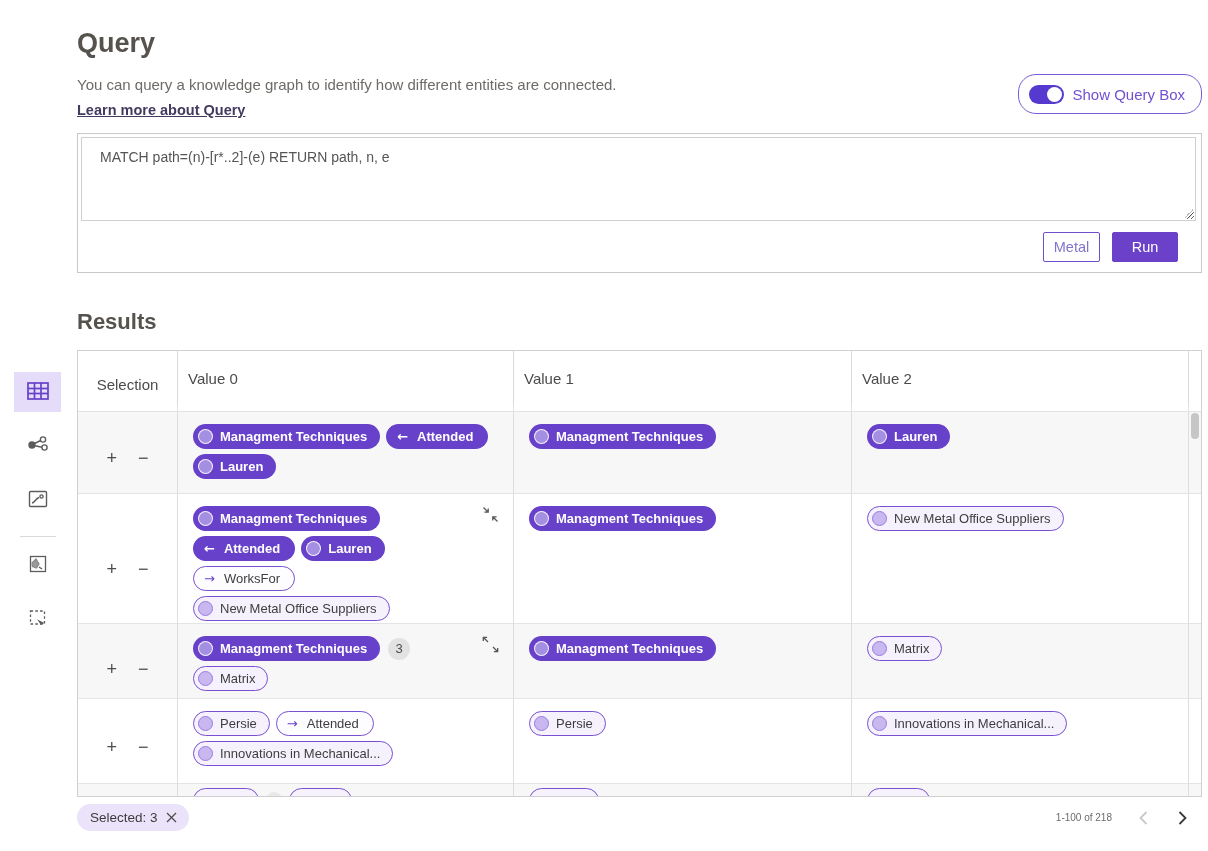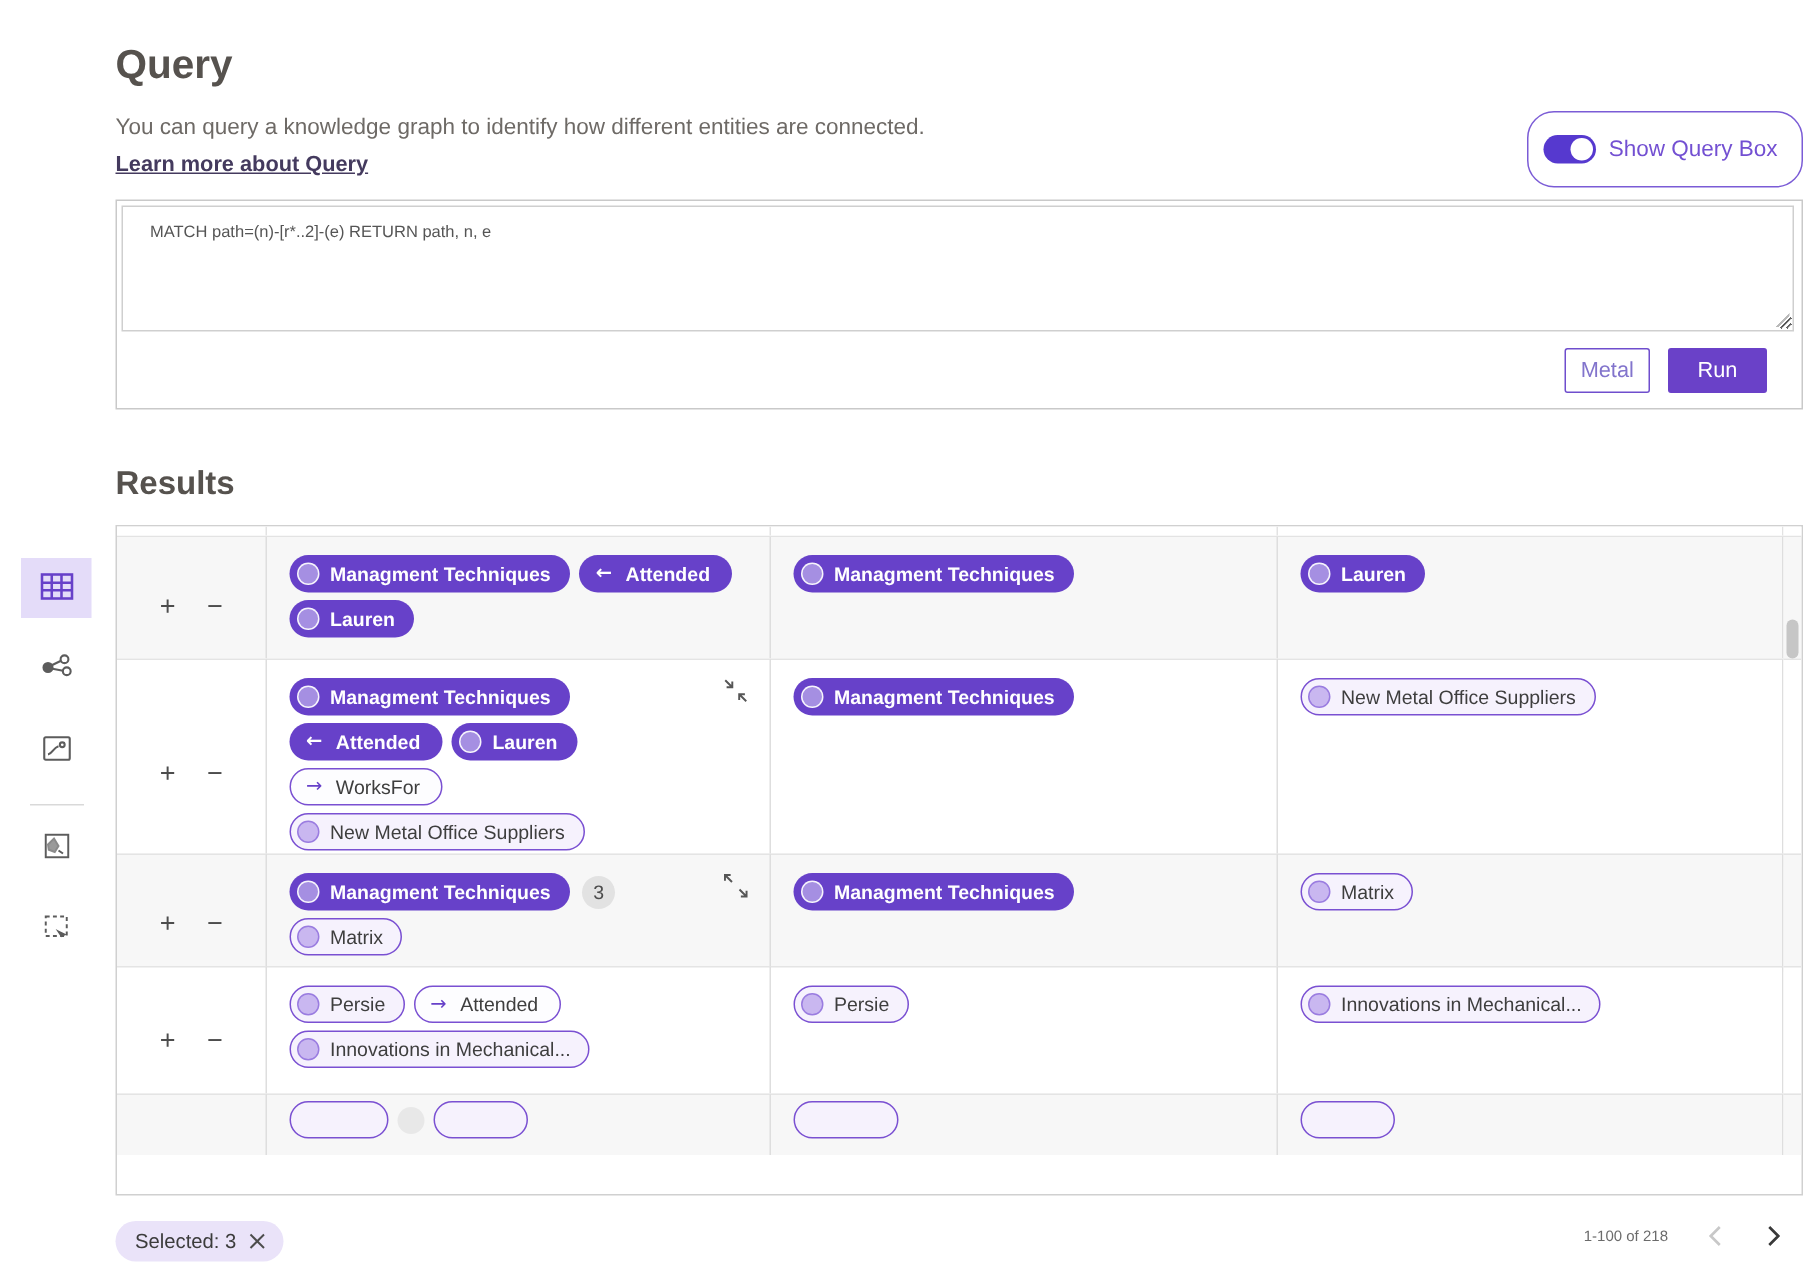--- a/index.html
+++ b/index.html
@@ -9,34 +9,34 @@
     font-family:"Liberation Sans","DejaVu Sans",sans-serif; color:#56524e;
   }
   .content { position:absolute; left:77px; top:0; width:1125px; }
 
   
   .page-title { font-size:27px; font-weight:bold; color:#56524e; margin-top:28px; }
   .header-row { position:relative; margin-top:17px; }
   .page-desc { font-size:15px; color:#6e6a66; }
   .learn-more { display:inline-block; margin-top:9px; font-size:14.5px; font-weight:bold; color:#443a5e; text-decoration:underline; }
   .toggle-pill {
-    position:absolute; right:0; top:-2px; height:51px; padding:0 16px 0 10px;
+    position:absolute; right:0; top:-2px; height:40px; padding:0 16px 0 10px;
     border:1px solid #7b5cd6; border-radius:18px; background:#fff;
     display:flex; align-items:center; gap:8px; cursor:pointer;
   }
   .switch { position:relative; width:35px; height:19px; border-radius:10px; background:#5639cf; }
   .switch .knob { position:absolute; right:2px; top:2px; width:15px; height:15px; border-radius:50%; background:#fff; }
   .toggle-label { font-size:15px; color:#7350d2; }
 
   
   .query-panel { margin-top:14px; border:1px solid #c9c9c9; background:#fff; }
   .query-panel textarea {
     display:block; width:calc(100% - 8px); height:84px; margin:3px;
     border:1px solid #cfcfcf; resize:vertical; padding:11px 18px;
-    font-family:"Liberation Sans","DejaVu Sans",sans-serif; font-size:11px; color:#555; outline:none;
+    font-family:"Liberation Sans","DejaVu Sans",sans-serif; font-size:14px; color:#555; outline:none;
     background:
       linear-gradient(135deg, transparent 0 55%, #b9b9b9 55% 62%, transparent 62% 73%, #b9b9b9 73% 80%, transparent 80%)
       no-repeat bottom 2px right 2px / 10px 10px;
   }
   .query-actions { display:flex; justify-content:flex-end; align-items:center; gap:12px; padding:8px 23px 10px; }
   .btn { height:30px; font-size:14.5px; border-radius:2px; cursor:pointer; font-family:inherit; }
   .btn-clear { width:57px; background:#fff; border:1px solid #6f4ecd; color:#8274cc; }
   .btn-run { width:66px; background:#6a41c8; border:1px solid #6a41c8; color:#fff; }
 
   .results-title { font-size:22px; font-weight:bold; color:#56524e; margin:36px 0 15px; }
@@ -83,21 +83,21 @@
   .chip.filled .arrow { color:#fff; }
   .chip.outline .arrow { color:#6741c9; }
   .chip.stub { padding:0; }
   .count-badge { width:22px; height:22px; border-radius:50%; background:#e2e2e2; color:#4c4c4c; font-size:13px; display:inline-flex; align-items:center; justify-content:center; margin-left:2px; }
   .dot-badge { width:18px; height:18px; border-radius:50%; background:#e8e8e8; display:inline-block; }
 
   
   .scroll-thumb { position:absolute; right:2px; top:62px; width:8px; height:26px; border-radius:4px; background:#c6c6c6; cursor:pointer; }
 
   
-  .table-footer { display:flex; justify-content:space-between; align-items:flex-start; margin-top:17px;gap:20px; }
+  .table-footer { display:flex; justify-content:space-between; align-items:center; margin-top:7px;gap:20px; }
   .selected-pill { display:inline-flex; align-items:center; gap:8px; height:27px; padding:0 12px 0 13px; background:#eae3f9; border-radius:14px; font-size:13.5px; color:#3c3c3c; }
   .selected-pill .x { cursor:pointer; line-height:0; }
   .pagination { display:flex; align-items:center; gap:24px; padding-right:12px; }
   .range-label { font-size:10px; color:#6b6b6b; }
   .page-btn { background:none; border:none; cursor:pointer; line-height:0; padding:2px; }
 </style>
 </head>
 <body>
 
 <nav class="sidebar">
@@ -170,20 +170,27 @@
     <textarea spellcheck="false" style="">MATCH path=(n)-[r*..2]-(e) RETURN path, n, e</textarea>
     <div class="query-actions">
       <button class="btn btn-clear">Metal</button>
       <button class="btn btn-run">Run</button>
     </div>
   </div>
 
   <h2 class="results-title">Results</h2>
 
   <div class="results-table">
+    <div class="tgrid thead">
+      <div class="tcell sel">Selection</div>
+      <div class="tcell">Value 0</div>
+      <div class="tcell">Value 1</div>
+      <div class="tcell">Value 2</div>
+      <div class="tcell"></div>
+    </div>
     <div class="tgrid spacer-row">
       <div class="tcell"></div>
         <div class="tcell"></div>
         <div class="tcell"></div>
         <div class="tcell"></div>
         <div class="tcell"></div>
     </div>
     <div class="tbody">
         <div class="tgrid trow shade" style="height: 81px;">
           <div class="tcell sel">

